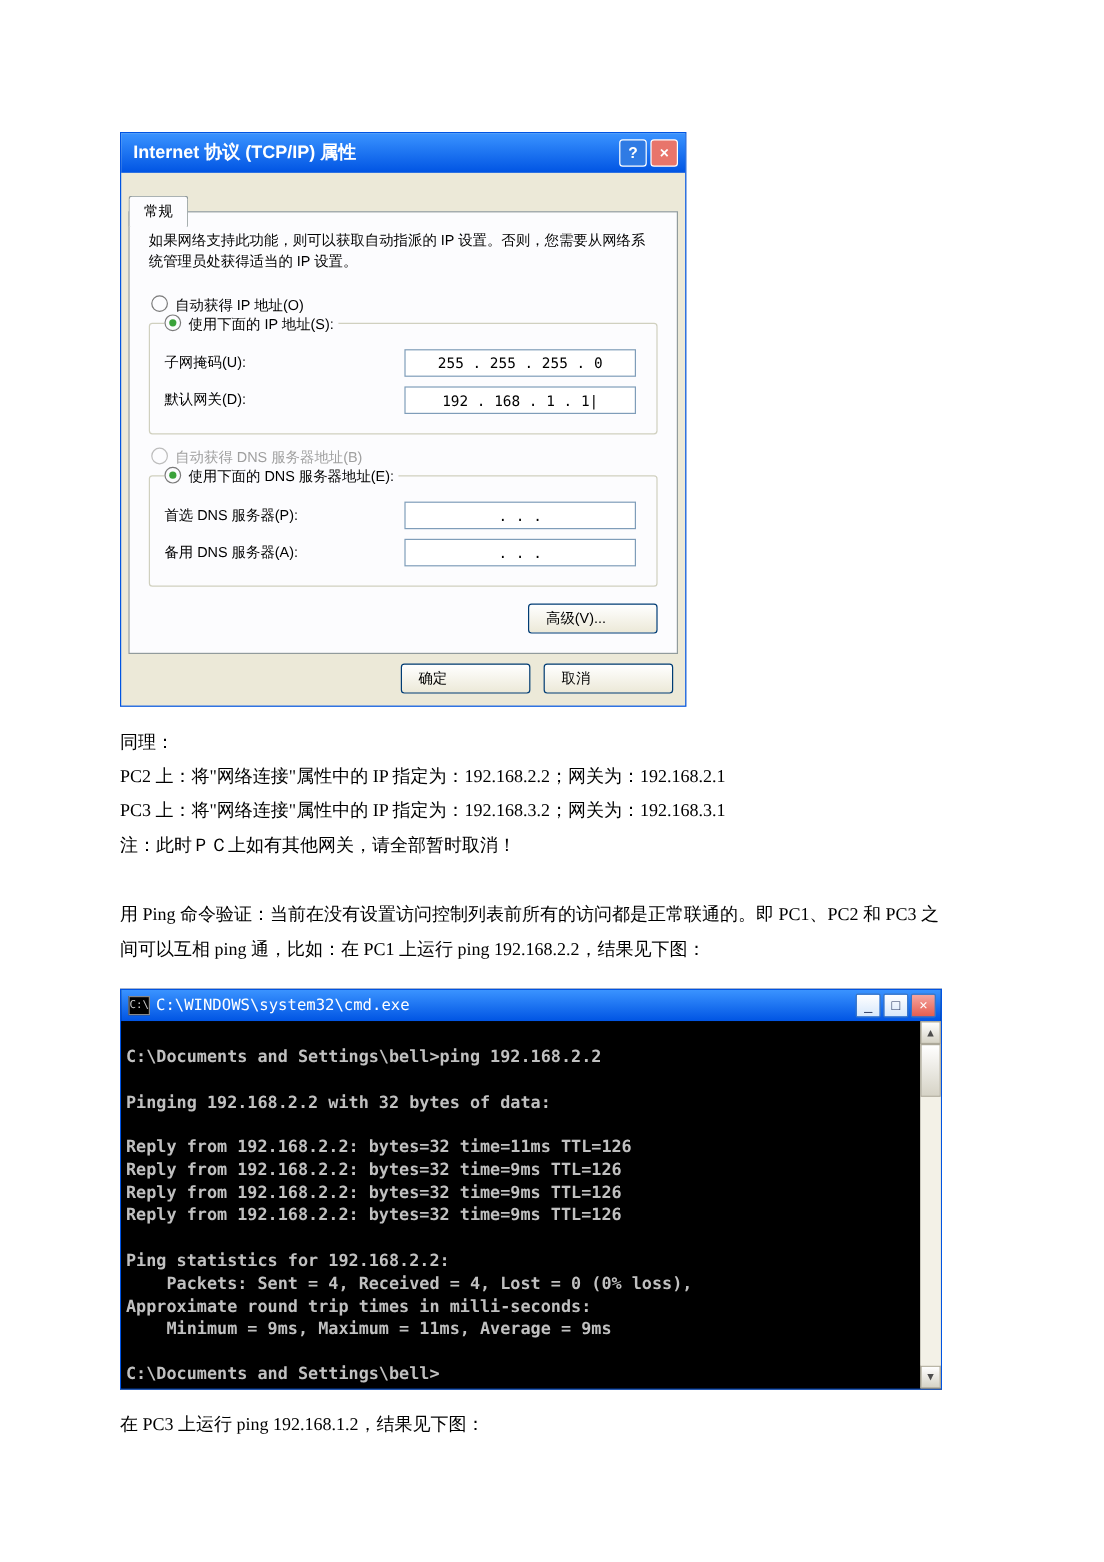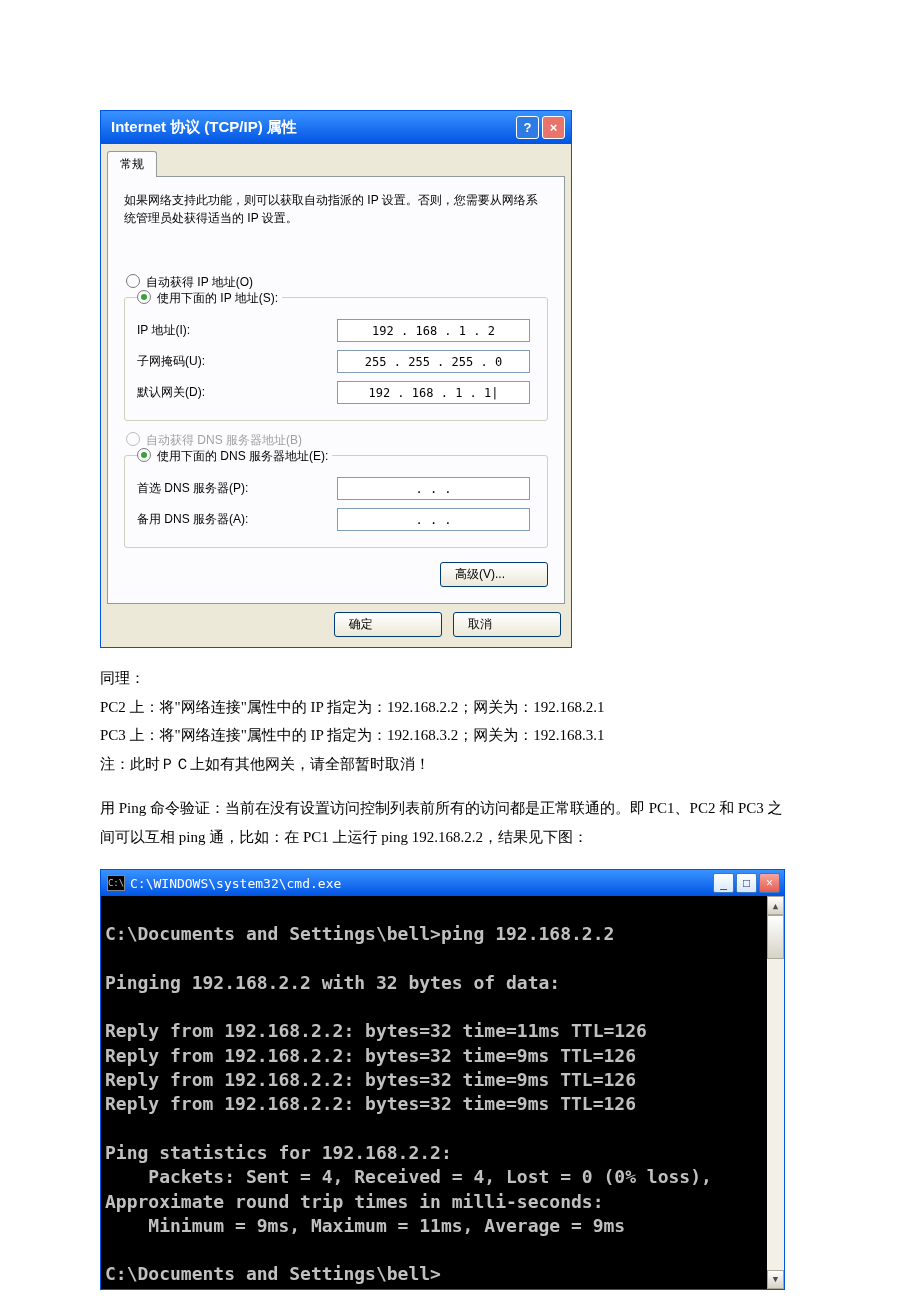--- a/index.html
+++ b/index.html
@@ -49,29 +49,29 @@
 .help-btn { background: #2f7be4; }
 .dialog-body { padding: 6px; }
 .tab-strip { display: flex; }
 .tab {
   border: 1px solid #919b9c;
   border-bottom: none;
   background: #fcfcfe;
   padding: 4px 12px;
   border-radius: 3px 3px 0 0;
   position: relative;
-  top: 1px;
+  top: 13px;
   z-index: 2;
 }
 .tab-content {
   border: 1px solid #919b9c;
   background: #fcfcfe;
   padding: 14px 16px 16px 16px;
 }
-.tip { line-height: 1.5; margin-bottom: 40px; }
+.tip { line-height: 1.5; margin-bottom: 12px; }
 .field-block { padding: 4px 2px; }
 .radio-row { display: flex; align-items: flex-start; padding: 3px 0; }
 .radio {
   width: 12px; height: 12px;
   border: 1px solid #7a7a7a;
   border-radius: 50%;
   margin-right: 6px;
   display: inline-flex;
   align-items: center;
   justify-content: center;
@@ -176,21 +176,21 @@
   color: #fff;
 }
 .cmd-body-wrap { display: flex; background: #000; }
 .cmd-body {
   flex: 1;
   color: #c0c0c0;
   padding: 2px 4px;
   white-space: pre;
   font-weight: bold;
   line-height: 1.35;
-  font-size: 18px;
+  font-size: 14px;
 }
 .cmd-scroll {
   width: 17px;
   background: #ece9d8;
   display: flex;
   flex-direction: column;
 }
 .cmd-scroll-btn {
   height: 17px;
   background: linear-gradient(to bottom, #fff, #d6d3c6);
@@ -236,24 +236,20 @@
         </div>
 
         <div class="group">
           <div class="group-title-row">
             <div class="radio-row">
               <span class="radio selected"></span>
               <span>使用下面的 IP 地址(S):</span>
             </div>
           </div>
           <div class="form-row">
-            <span class="form-label">IP 地址(I):</span>
-            <span class="ip-input">192 . 168 .  1  .  2</span>
-          </div>
-          <div class="form-row">
             <span class="form-label">子网掩码(U):</span>
             <span class="ip-input">255 . 255 . 255 .  0</span>
           </div>
           <div class="form-row">
             <span class="form-label">默认网关(D):</span>
             <span class="ip-input">192 . 168 .  1  .  1|</span>
           </div>
         </div>
 
         <div class="field-block">
@@ -289,21 +285,21 @@
         <span class="win-btn">取消</span>
       </div>
     </div>
   </div>
 
   <div class="article">
     <p>同理：</p>
     <p>PC2 上：将"网络连接"属性中的 IP 指定为：192.168.2.2；网关为：192.168.2.1</p>
     <p>PC3 上：将"网络连接"属性中的 IP 指定为：192.168.3.2；网关为：192.168.3.1</p>
     <p>注：此时ＰＣ上如有其他网关，请全部暂时取消！</p>
-    <p style="margin-top:16px;">用 Ping 命令验证：当前在没有设置访问控制列表前所有的访问都是正常联通的。即 PC1、PC2 和 PC3 之间可以互相 ping 通，比如：在 PC1 上运行 ping 192.168.2.2，结果见下图：</p>
+    <p style="margin-top:30px;">用 Ping 命令验证：当前在没有设置访问控制列表前所有的访问都是正常联通的。即 PC1、PC2 和 PC3 之间可以互相 ping 通，比如：在 PC1 上运行 ping 192.168.2.2，结果见下图：</p>
   </div>
 
   <div class="cmd-window">
     <div class="cmd-title">
       <span class="cmd-icon">C:\</span>
       <span class="cmd-title-text">C:\WINDOWS\system32\cmd.exe</span>
       <span class="cmd-win-btn">_</span>
       <span class="cmd-win-btn">□</span>
       <span class="cmd-win-btn close">×</span>
     </div>

